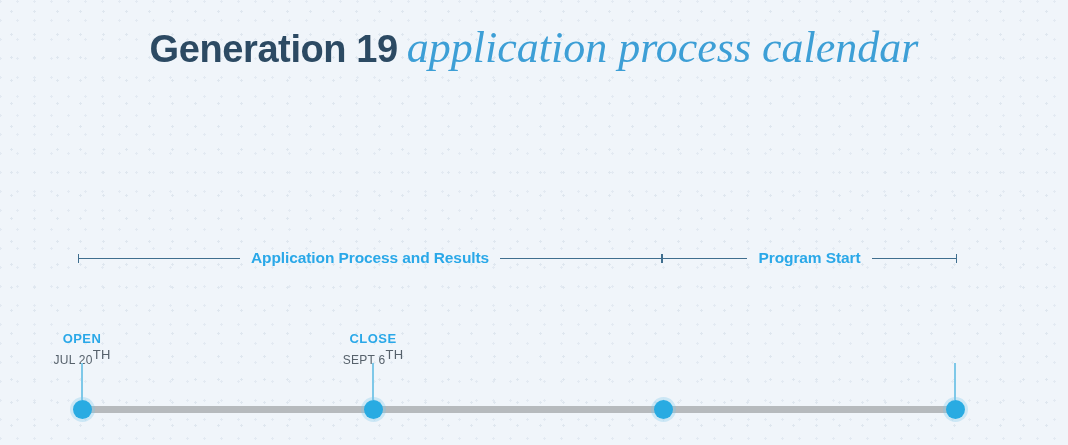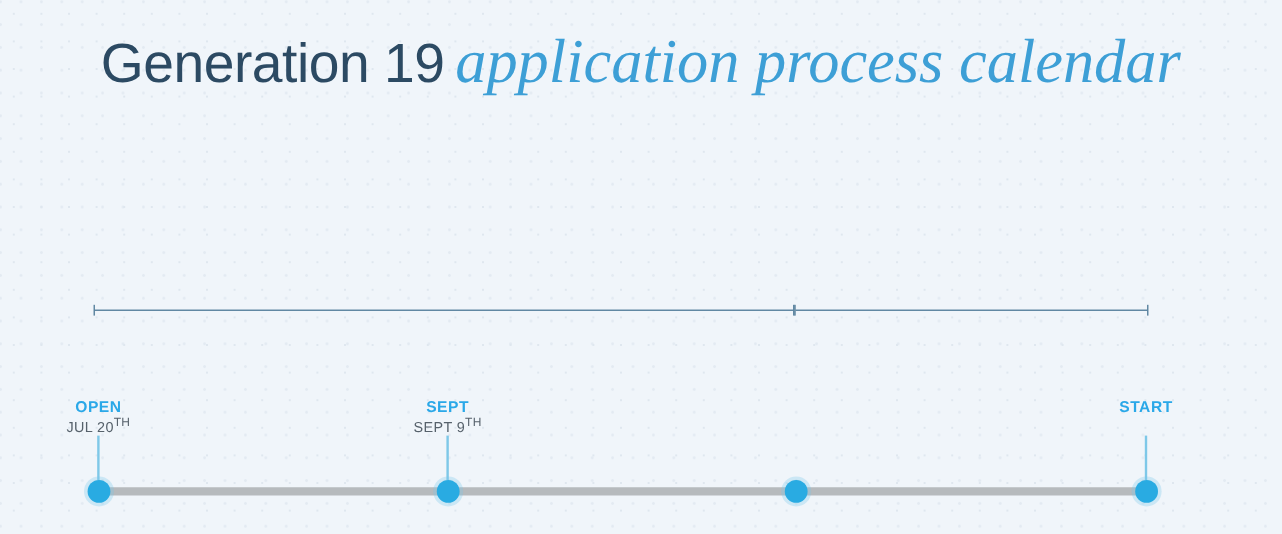--- a/index.html
+++ b/index.html
@@ -33,30 +33,30 @@
   .title-block {
     position: absolute;
     top: 22px;
     left: 0;
     width: 1068px;
     text-align: center;
     white-space: nowrap;
   }
   .title-strong {
     font-family: "Liberation Sans", sans-serif;
-    font-weight: normal;
-    font-size: 46px;
+    font-weight: bold;
+    font-size: 38px;
     letter-spacing: -0.4px;
     color: #2c4a63;
   }
   .title-italic {
     font-family: "Liberation Serif", serif;
     font-style: italic;
     font-weight: normal;
-    font-size: 52px;
+    font-size: 44px;
     letter-spacing: 0px;
     color: #3d9fd6;
     margin-left: 9px;
   }
 
   
   .phase-row {
     position: absolute;
     top: 246px;
     left: 0;
@@ -113,21 +113,21 @@
   }
   .milestone-date {
     display: block;
     font-size: 12px;
     font-weight: normal;
     color: #56616b;
     letter-spacing: 0.3px;
     line-height: 1.35;
   }
   .milestone-date sup {
-    font-size: 10px;
+    font-size: 13px;
     vertical-align: super;
     letter-spacing: 0.2px;
   }
   .milestone-stem {
     position: absolute;
     top: 32px;
     left: 50%;
     width: 2px;
     margin-left: -1px;
     height: 37px;
@@ -169,48 +169,49 @@
 
   <div class="title-block">
     <span class="title-strong">Generation 19</span><span class="title-italic">application process calendar</span>
   </div>
 
   <div class="phase-row">
 
     <div class="bracket" id="bracket-application">
       <span class="bracket-cap"></span>
       <span class="bracket-line"></span>
+      <span class="bracket-label">Application Process and Results</span>
       <span class="bracket-line"></span>
       <span class="bracket-cap"></span>
     </div>
 
     <div class="bracket" id="bracket-program">
       <span class="bracket-cap"></span>
       <span class="bracket-line"></span>
+      <span class="bracket-label">Program Start</span>
       <span class="bracket-line"></span>
       <span class="bracket-cap"></span>
     </div>
 
   </div>
 
   <div class="milestone" style="left:82px;">
     <span class="milestone-title">OPEN</span>
     <span class="milestone-date"><span>JUL 20</span><sup>TH</sup></span>
     <span class="milestone-stem"></span>
   </div>
 
   <div class="milestone" style="left:373px;">
-    <span class="milestone-title">SEPT</span>
-    <span class="milestone-date"><span>SEPT 9</span><sup>TH</sup></span>
+    <span class="milestone-title">CLOSE</span>
+    <span class="milestone-date"><span>SEPT 6</span><sup>TH</sup></span>
     <span class="milestone-stem"></span>
   </div>
 
 
   <div class="milestone" style="left:955px;">
-    <span class="milestone-title">START</span>
     <span class="milestone-stem"></span>
   </div>
 
   <div class="timeline">
     <div class="timeline-bar"></div>
     <div class="timeline-dot" style="left:82px;"></div>
     <div class="timeline-dot" style="left:373px;"></div>
     <div class="timeline-dot" style="left:663px;"></div>
     <div class="timeline-dot" style="left:955px;"></div>
   </div>

